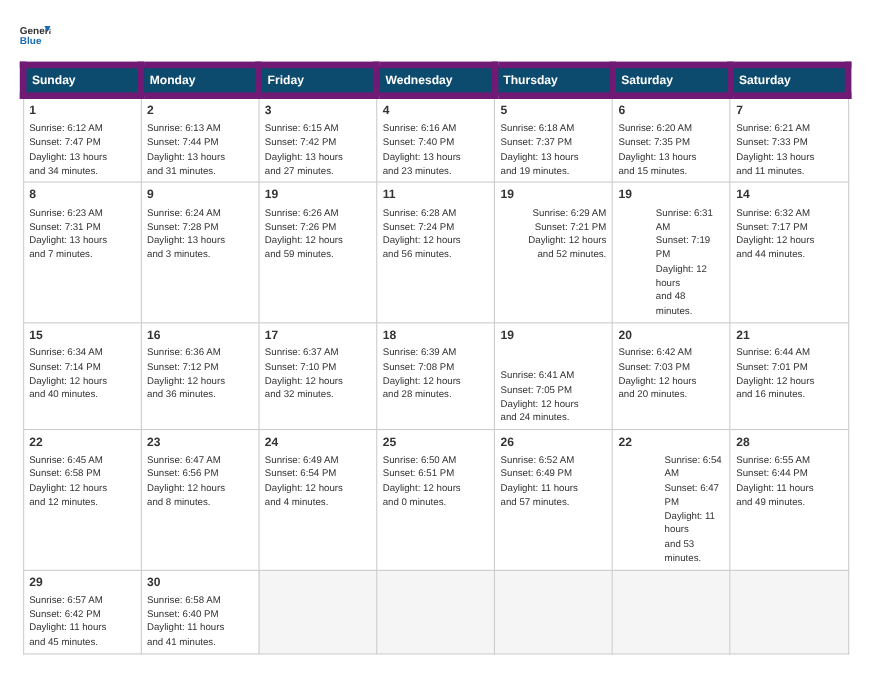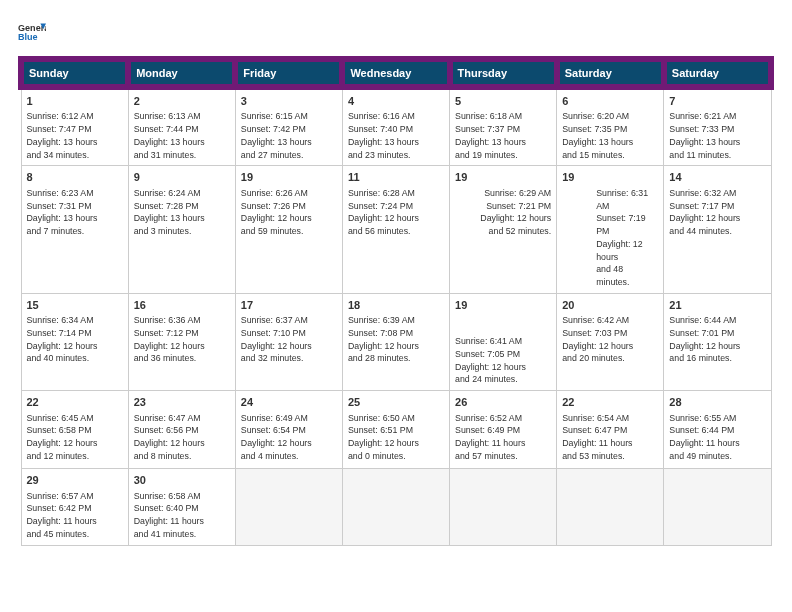--- a/index.html
+++ b/index.html
@@ -301,21 +301,21 @@
           </td>
           <td>
             <span class="day-num">26</span>
             <div class="day-info" style="white-space: pre-line;">Sunrise: 6:52 AM
 Sunset: 6:49 PM
 Daylight: 11 hours
 and 57 minutes.</div>
           </td>
           <td>
             <span class="day-num">22</span>
-            <div class="day-info" style="white-space: pre-line;">Sunrise: 6:54 AM
+            <div class="day-info" style="white-space: pre-line; margin-left: 42px;">Sunrise: 6:54 AM
 Sunset: 6:47 PM
 Daylight: 11 hours
 and 53 minutes.</div>
           </td>
           <td>
             <span class="day-num">28</span>
             <div class="day-info" style="white-space: pre-line;">Sunrise: 6:55 AM
 Sunset: 6:44 PM
 Daylight: 11 hours
 and 49 minutes.</div>

